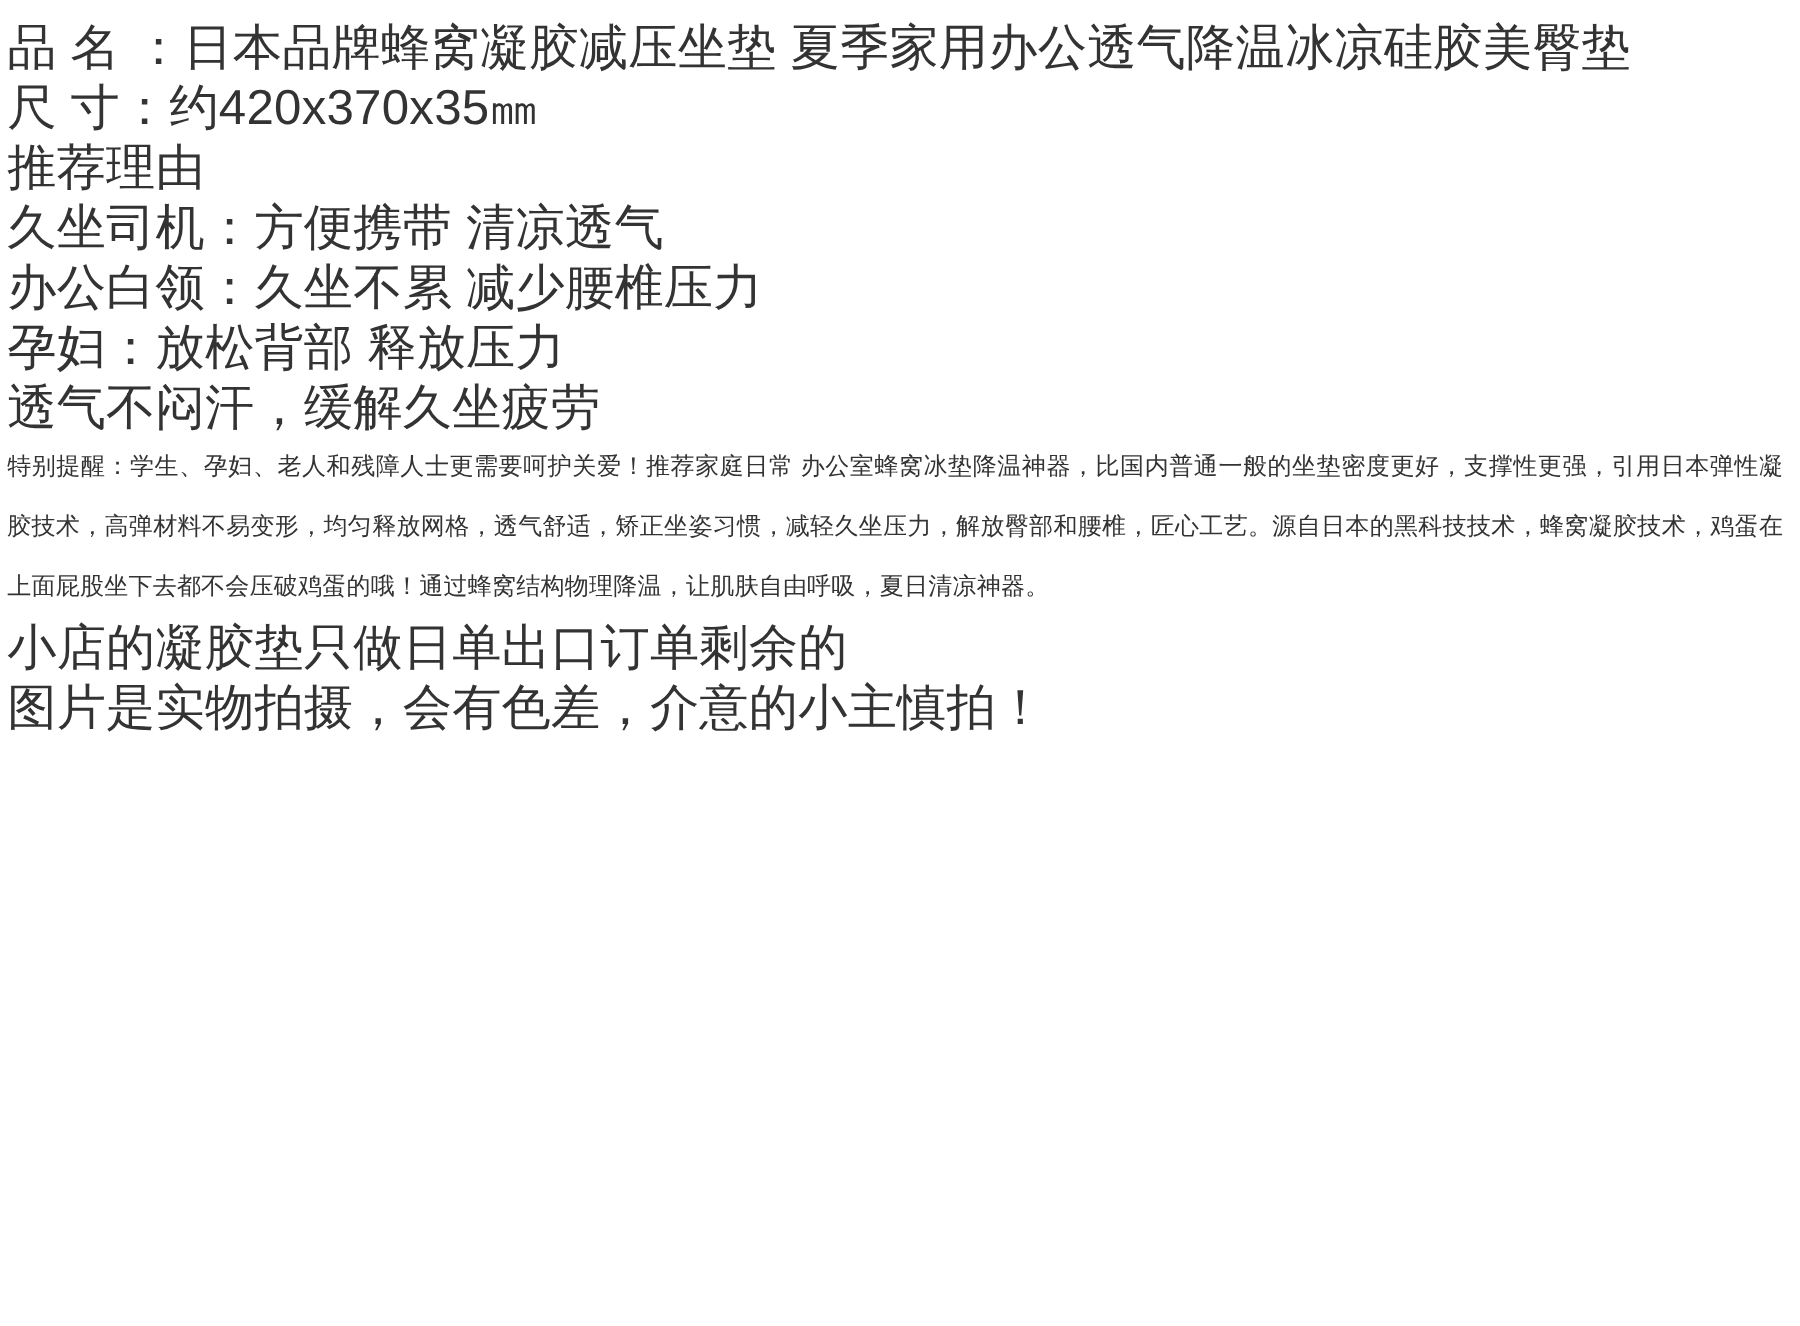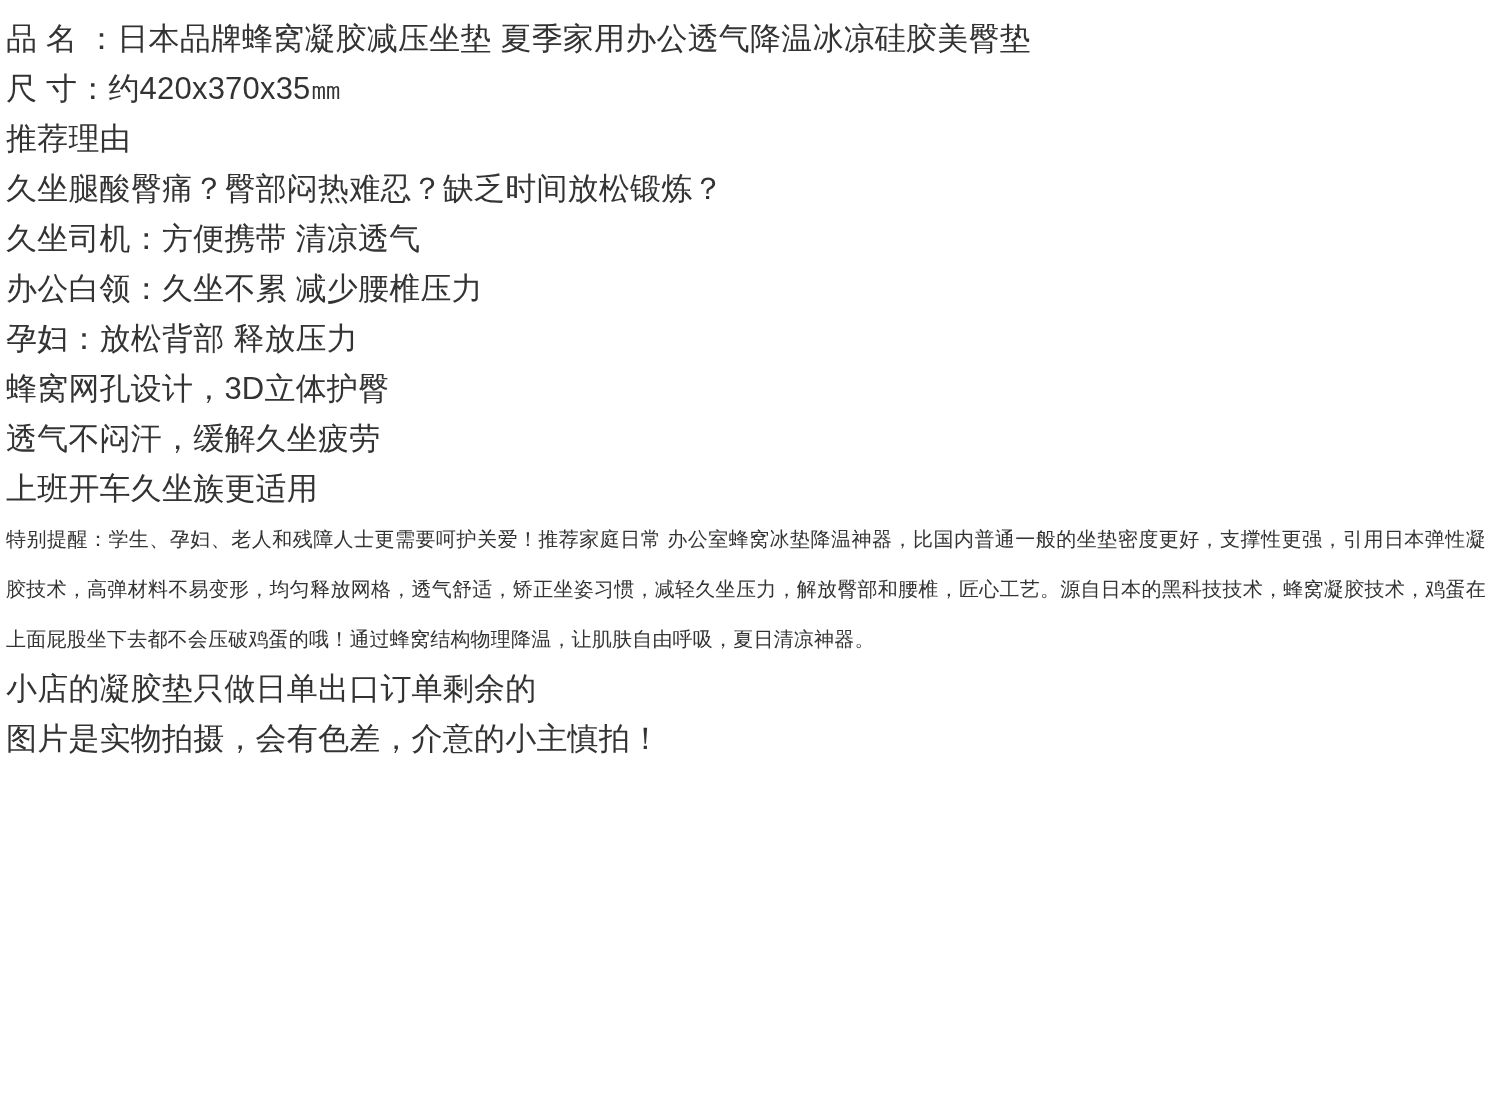--- a/index.html
+++ b/index.html
@@ -14,21 +14,21 @@
     color: #2b2b2b;
   }
   .page {
     width: 1500px;
     min-height: 1105px;
     box-sizing: border-box;
     padding: 14px 10px 10px 6px;
     background: #ffffff;
   }
   .line {
-    font-size: 31px;
+    font-size: 41px;
     line-height: 50px;
     color: #333333;
     letter-spacing: 0.2px;
     white-space: pre-wrap;
     word-break: break-word;
   }
   .para {
     font-size: 20px;
     line-height: 50px;
     color: #333333;
@@ -41,26 +41,23 @@
   }
 </style>
 </head>
 <body>
 
 <div class="page">
 
   <div class="line">品 名 ：日本品牌蜂窝凝胶减压坐垫 夏季家用办公透气降温冰凉硅胶美臀垫</div>
   <div class="line">尺 寸：约420x370x35㎜</div>
   <div class="line">推荐理由</div>
-  <div class="line">久坐腿酸臀痛？臀部闷热难忍？缺乏时间放松锻炼？</div>
   <div class="line">久坐司机：方便携带 清凉透气</div>
   <div class="line">办公白领：久坐不累 减少腰椎压力</div>
   <div class="line">孕妇：放松背部 释放压力</div>
-  <div class="line">蜂窝网孔设计，3D立体护臀</div>
   <div class="line">透气不闷汗，缓解久坐疲劳</div>
-  <div class="line">上班开车久坐族更适用</div>
 
   <div class="para">特别提醒：学生、孕妇、老人和残障人士更需要呵护关爱！推荐家庭日常 办公室蜂窝冰垫降温神器，比国内普通一般的坐垫密度更好，支撑性更强，引用日本弹性凝胶技术，高弹材料不易变形，均匀释放网格，透气舒适，矫正坐姿习惯，减轻久坐压力，解放臀部和腰椎，匠心工艺。源自日本的黑科技技术，蜂窝凝胶技术，鸡蛋在上面屁股坐下去都不会压破鸡蛋的哦！通过蜂窝结构物理降温，让肌肤自由呼吸，夏日清凉神器。</div>
 
   <div class="line">小店的凝胶垫只做日单出口订单剩余的</div>
   <div class="line">图片是实物拍摄，会有色差，介意的小主慎拍！</div>
 
 </div>
 
 </body></html>

